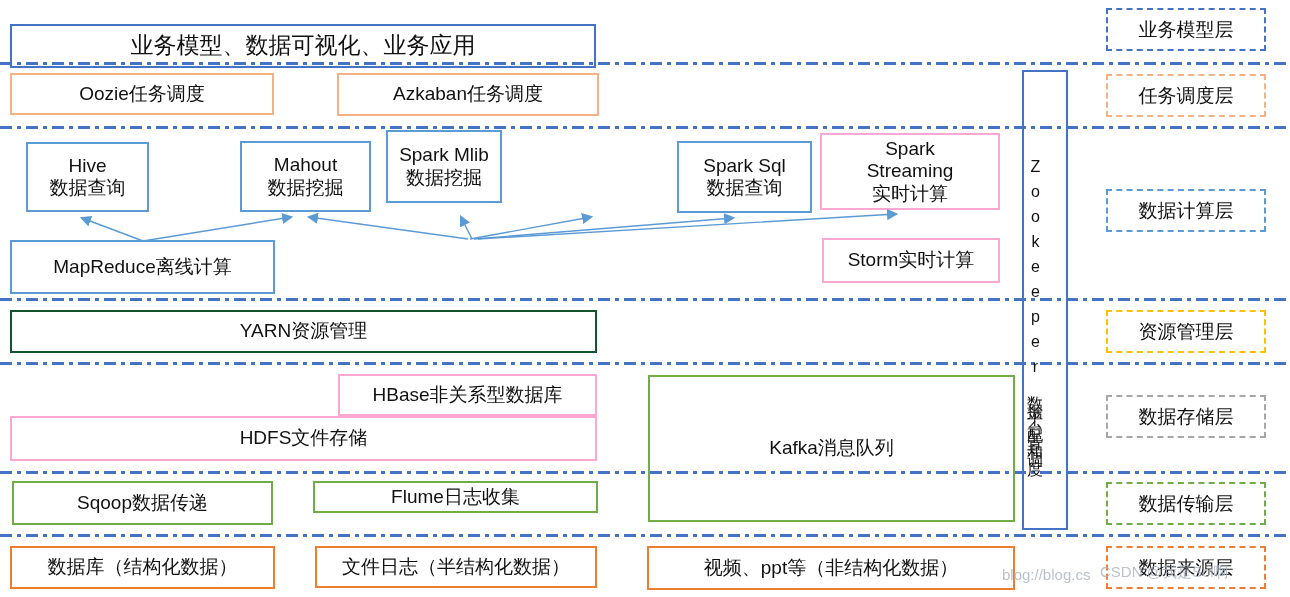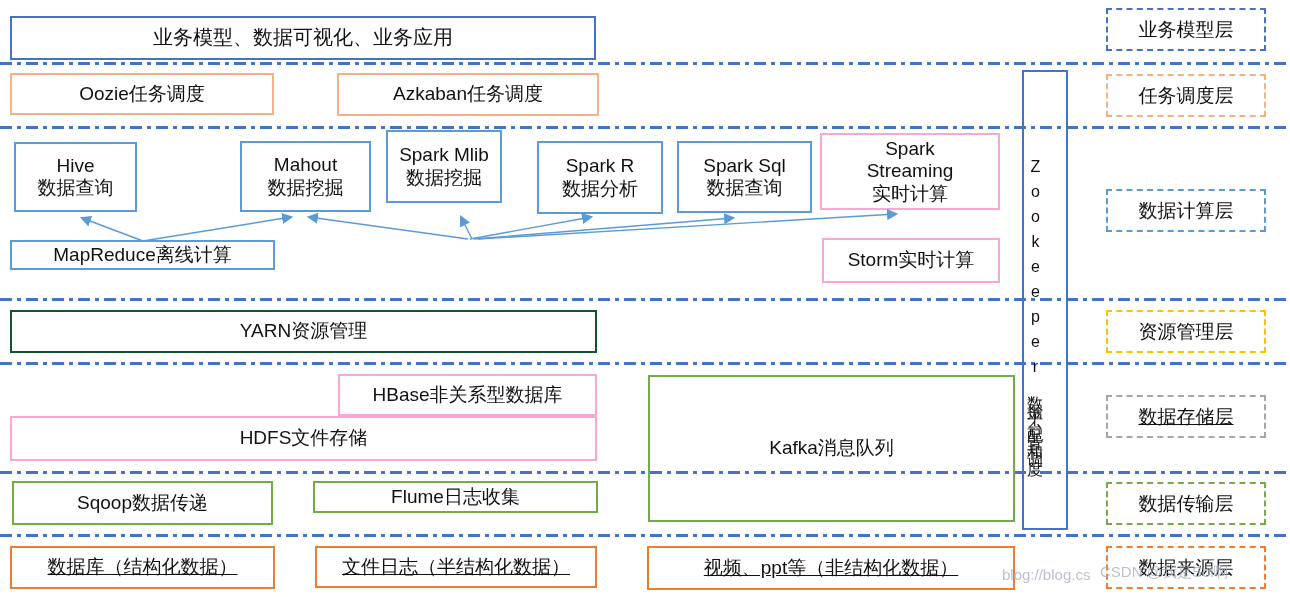--- a/index.html
+++ b/index.html
@@ -17,31 +17,31 @@
     position:absolute;z-index:2;background:transparent;
     display:flex;align-items:center;justify-content:center;text-align:center;
     font-size:19px;line-height:1.18;white-space:pre-line;box-sizing:border-box;
   }
   .b-blue   {border:2px solid #4472C4;}
   .b-peach  {border:2px solid #F4B183;}
   .b-lblue  {border:2px solid #5B9BD5;}
   .b-gray   {border:2px solid #f9a8d4;}
   .b-gold   {border:2px solid #14532d;}
   .b-green  {border:2px solid #70AD47;text-align:center;}
-  .b-orange {border:2px solid #ED7D31;text-decoration:underline;}
+  .b-orange {border:2px solid #ED7D31;}
   .layer-label{
     position:absolute;left:1106px;width:160px;height:43px;z-index:2;
     display:flex;align-items:center;justify-content:center;
     font-size:19px;box-sizing:border-box;background:transparent;
   }
   .d-blue   {border:2px dashed #4472C4;}
   .d-peach  {border:2px dashed #F4B183;}
   .d-lblue  {border:2px dashed #5B9BD5;}
   .d-gold   {border:2px dashed #FFC000;}
-  .d-gray   {border:2px dashed #A6A6A6;text-decoration:underline;}
+  .d-gray   {border:2px dashed #A6A6A6;}
   .d-green  {border:2px dashed #70AD47;}
   .d-orange {border:2px dashed #ED7D31;}
   #zookeeper-box{
     position:absolute;left:1022px;top:70px;width:46px;height:460px;z-index:2;
     border:2px solid #4472C4;box-sizing:border-box;
     display:flex;align-items:flex-start;justify-content:center;
     writing-mode:vertical-lr;text-orientation:upright;
     font-size:16px;letter-spacing:8px;padding-top:12px;background:transparent;
   }
   #arrow-layer{position:absolute;left:0;top:0;z-index:3;pointer-events:none;}
@@ -52,40 +52,38 @@
 
 <div id="canvas">
 
   <div class="sep" style="top:62px"></div>
   <div class="sep" style="top:126px"></div>
   <div class="sep" style="top:298px"></div>
   <div class="sep" style="top:362px"></div>
   <div class="sep" style="top:471px"></div>
   <div class="sep" style="top:534px"></div>
 
-  <div class="box b-blue" style="left:10px;top:16px;width:586px;height:44px;font-size:20px">业务模型、数据可视化、业务应用</div>
+  <div class="box b-blue" style="left:10px;top:24px;width:586px;height:44px;font-size:23px">业务模型、数据可视化、业务应用</div>
 
   <div class="box b-peach" style="left:10px;top:73px;width:264px;height:42px">Oozie任务调度</div>
   <div class="box b-peach" style="left:337px;top:73px;width:262px;height:43px">Azkaban任务调度</div>
 
-  <div class="box b-lblue" style="left:14px;top:142px;width:123px;height:70px">Hive
+  <div class="box b-lblue" style="left:26px;top:142px;width:123px;height:70px">Hive
 数据查询</div>
   <div class="box b-lblue" style="left:240px;top:141px;width:131px;height:71px">Mahout
 数据挖掘</div>
   <div class="box b-lblue" style="left:386px;top:130px;width:116px;height:73px">Spark Mlib
 数据挖掘</div>
-  <div class="box b-lblue" style="left:537px;top:141px;width:126px;height:73px">Spark R
-数据分析</div>
   <div class="box b-lblue" style="left:677px;top:141px;width:135px;height:72px">Spark Sql
 数据查询</div>
   <div class="box b-gray" style="left:820px;top:133px;width:180px;height:77px">Spark
 Streaming
 实时计算</div>
 
-  <div class="box b-lblue" style="left:10px;top:240px;width:265px;height:30px">MapReduce离线计算</div>
+  <div class="box b-lblue" style="left:10px;top:240px;width:265px;height:54px">MapReduce离线计算</div>
   <div class="box b-gray" style="left:822px;top:238px;width:178px;height:45px">Storm实时计算</div>
 
   <div class="box b-gold" style="left:10px;top:310px;width:587px;height:43px">YARN资源管理</div>
 
   <div class="box b-gray" style="left:338px;top:374px;width:259px;height:42px">HBase非关系型数据库</div>
   <div class="box b-gray" style="left:10px;top:416px;width:587px;height:45px">HDFS文件存储</div>
   <div class="box b-green" style="left:648px;top:375px;width:367px;height:147px">Kafka消息队列</div>
 
   <div class="box b-green" style="left:12px;top:481px;width:261px;height:44px">Sqoop数据传递</div>
   <div class="box b-green" style="left:313px;top:481px;width:285px;height:32px">Flume日志收集</div>

